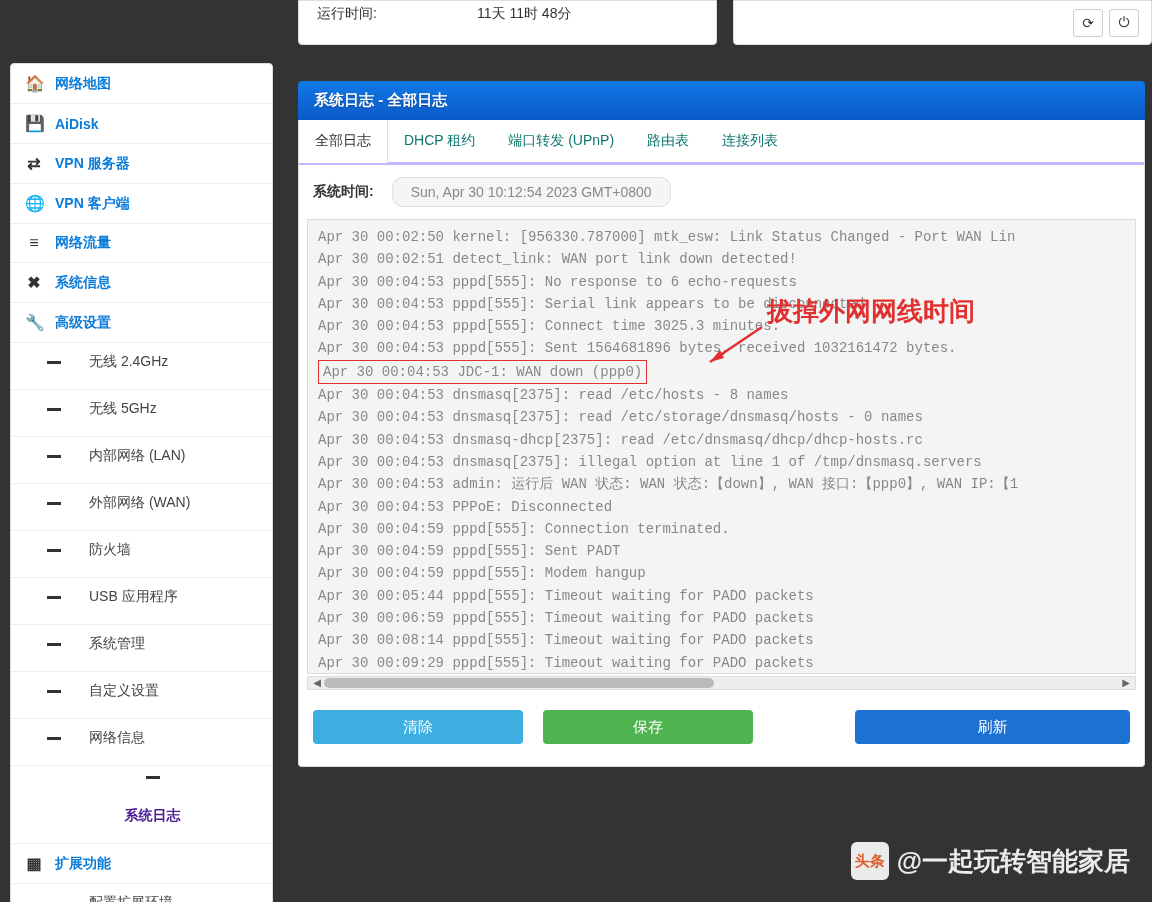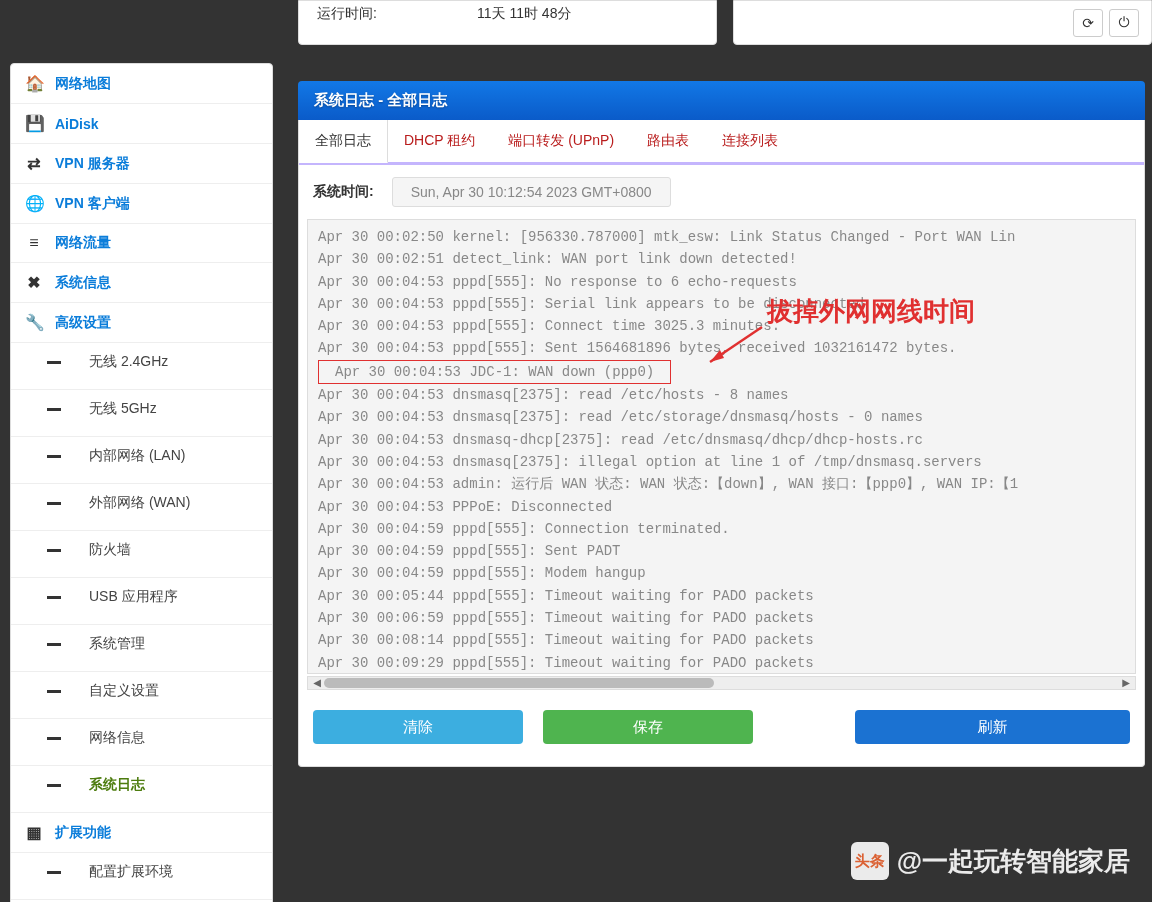--- a/index.html
+++ b/index.html
@@ -9,36 +9,36 @@
 .uptime-label { color: #333; font-size: 14px; width: 160px; }
 .uptime-value { color: #333; font-size: 14px; }
 .control-card { position: absolute; left: 733px; top: 0; width: 419px; height: 45px; background: #fff; border: 1px solid #ddd; border-radius: 0 0 4px 4px; display: flex; justify-content: flex-end; align-items: center; padding: 0 12px; gap: 6px; }
 .icon-btn { width: 30px; height: 28px; border: 1px solid #ccc; background: #fff; border-radius: 3px; display: flex; align-items: center; justify-content: center; cursor: pointer; font-size: 14px; color: #333; }
 
 .sidebar { position: absolute; left: 10px; top: 63px; width: 263px; background: #fff; border: 1px solid #ddd; border-radius: 4px; }
 .nav-item { display: flex; align-items: center; padding: 10px 14px; border-bottom: 1px solid #eee; cursor: pointer; color: #0b7dda; font-weight: bold; font-size: 14px; gap: 12px; }
 .nav-item .icon { width: 18px; font-size: 16px; color: #333; text-align: center; }
 .nav-sub { display: flex; align-items: center; padding: 10px 14px 18px 36px; border-bottom: 1px solid #eee; cursor: pointer; color: #444; font-size: 14px; gap: 28px; }
 .nav-sub .dash { width: 14px; height: 3px; background: #333; }
-.nav-sub.active { font-weight: bold; color: #4d7c0f; }
+.nav-sub.active { font-weight: bold; color: #4c1d95; flex-direction: column; }
 
 .main { position: absolute; left: 298px; top: 81px; width: 847px; }
 .panel-title { background: linear-gradient(#1278e6, #0a5bc9); color: #fff; font-weight: bold; padding: 10px 16px; font-size: 15px; border-radius: 4px 4px 0 0; text-shadow: 0 1px 2px rgba(0,0,0,0.3); }
 .panel-body { background: #fff; border: 1px solid #ddd; border-top: 0; border-radius: 0 0 4px 4px; padding: 0; }
 .tabs { display: flex; border-bottom: 3px solid #c4b5fd; padding: 0; }
-.tab { padding: 12px 16px; color: #b91c1c; cursor: pointer; font-size: 14px; border-right: 1px solid transparent; }
+.tab { padding: 12px 16px; color: #0f766e; cursor: pointer; font-size: 14px; border-right: 1px solid transparent; }
 .tab.active { background: #fff; border: 1px solid #ddd; border-bottom-color: #fff; border-top: 0; color: #333; font-weight: normal; margin-bottom: -1px; }
 .tab:first-child.active { border-left: 0; }
 .systime-row { display: flex; align-items: center; padding: 12px 14px; gap: 18px; }
 .systime-label { font-weight: bold; color: #333; font-size: 14px; }
-.systime-value { background: #f5f5f5; border: 1px solid #ddd; padding: 6px 18px; color: #888; font-size: 14px; border-radius: 3px; }
+.systime-value { background: #f5f5f5; border: 1px solid #ddd; padding: 6px 18px; color: #888; font-size: 14px; border-radius: 11px; }
 .log-wrap { position: relative; margin: 0 8px; }
 .log-box { background: #f4f4f4; border: 1px solid #ddd; font-family: "Courier New", monospace; font-size: 14px; color: #888; padding: 6px 10px; height: 455px; overflow: auto; white-space: pre; line-height: 22.3px; }
 .log-line { white-space: pre; }
-.log-line.hl { border: 1.5px solid #e03030; padding: 0 16px; display: inline-block; }
+.log-line.hl { border: 1.5px solid #e03030; padding: 0 4px; display: inline-block; }
 .annotation { position: absolute; top: 75px; left: 460px; color: #e03030; font-size: 26px; font-weight: bold; pointer-events: none; }
 .annotation svg { position: absolute; top: 28px; left: -65px; }
 .scroll-h { height: 14px; background: #eee; margin: 2px 8px 0 8px; position: relative; border: 1px solid #ddd; }
 .scroll-thumb { position: absolute; left: 16px; top: 1px; height: 10px; width: 390px; background: #bbb; border-radius: 5px; }
 .scroll-arrow { position: absolute; top: 0; width: 14px; height: 12px; font-size: 10px; text-align: center; color: #666; }
 .scroll-arrow.left { left: 2px; }
 .scroll-arrow.right { right: 2px; }
 .btn-row { display: flex; gap: 20px; padding: 20px 14px 22px 14px; }
 .btn { flex: 0 0 210px; height: 34px; border: 0; border-radius: 4px; color: #fff; font-size: 15px; cursor: pointer; display: flex; align-items: center; justify-content: center; }
 .btn-blue1 { background: #3caee0; }

